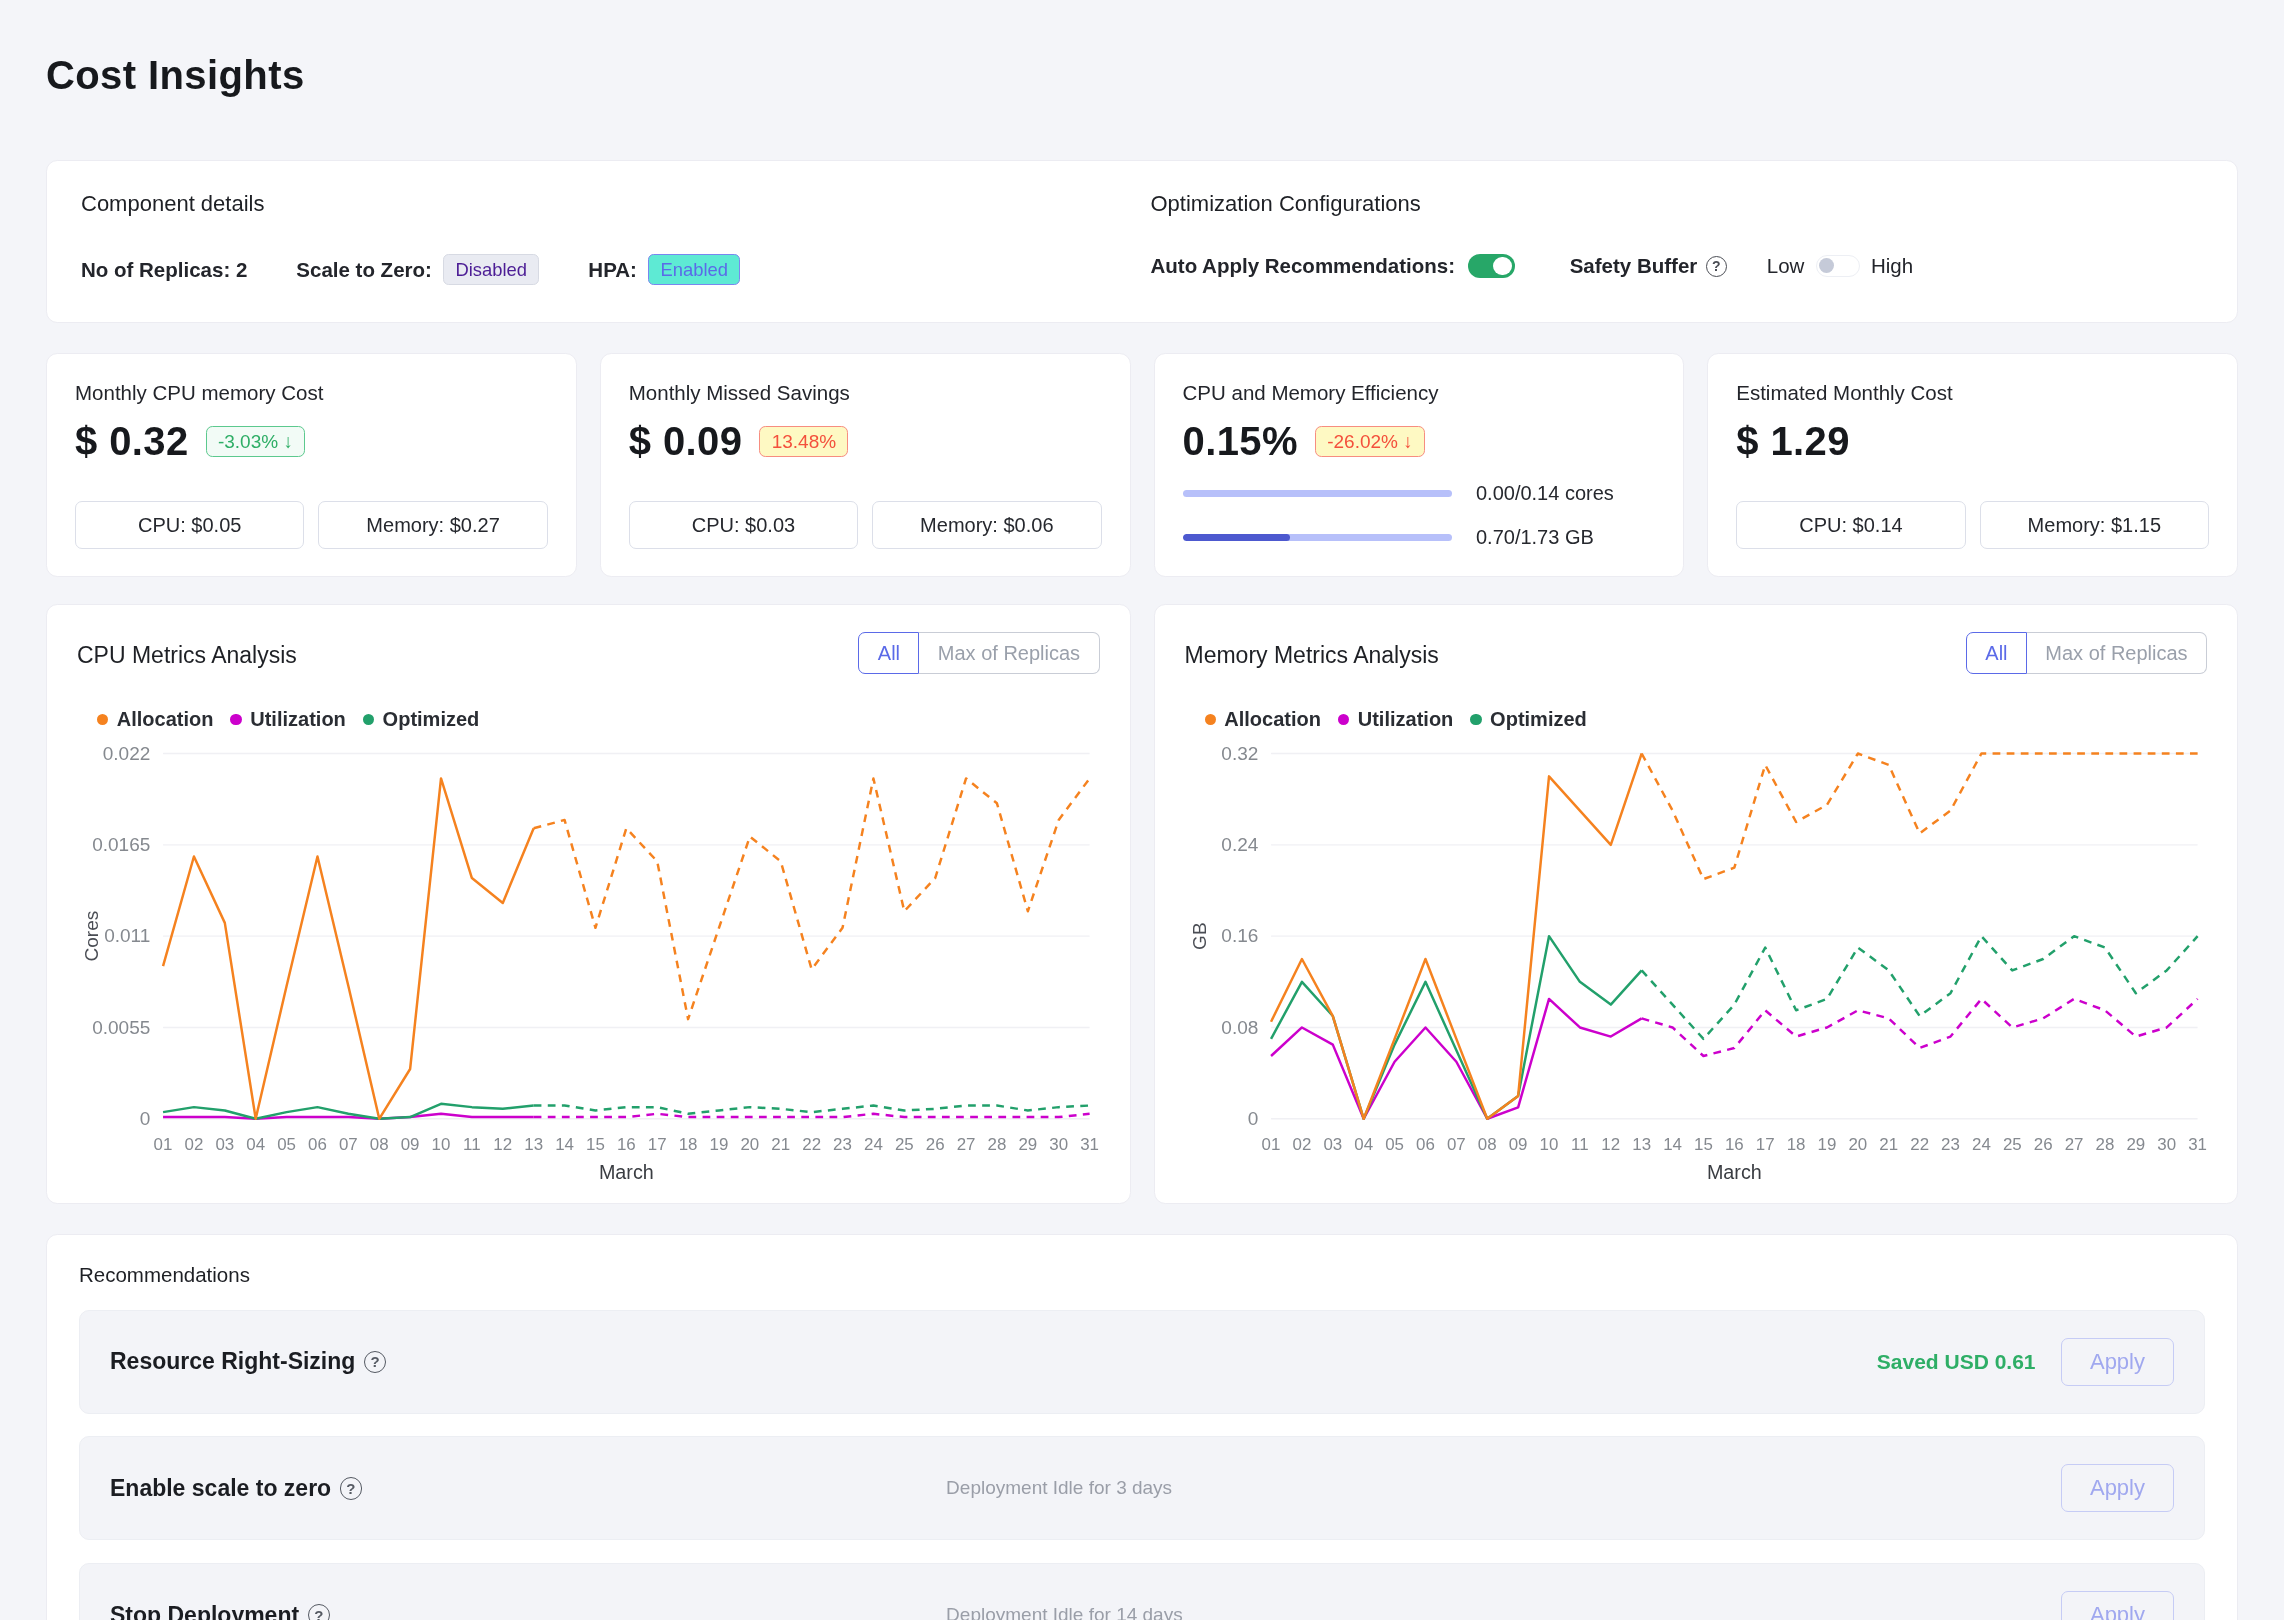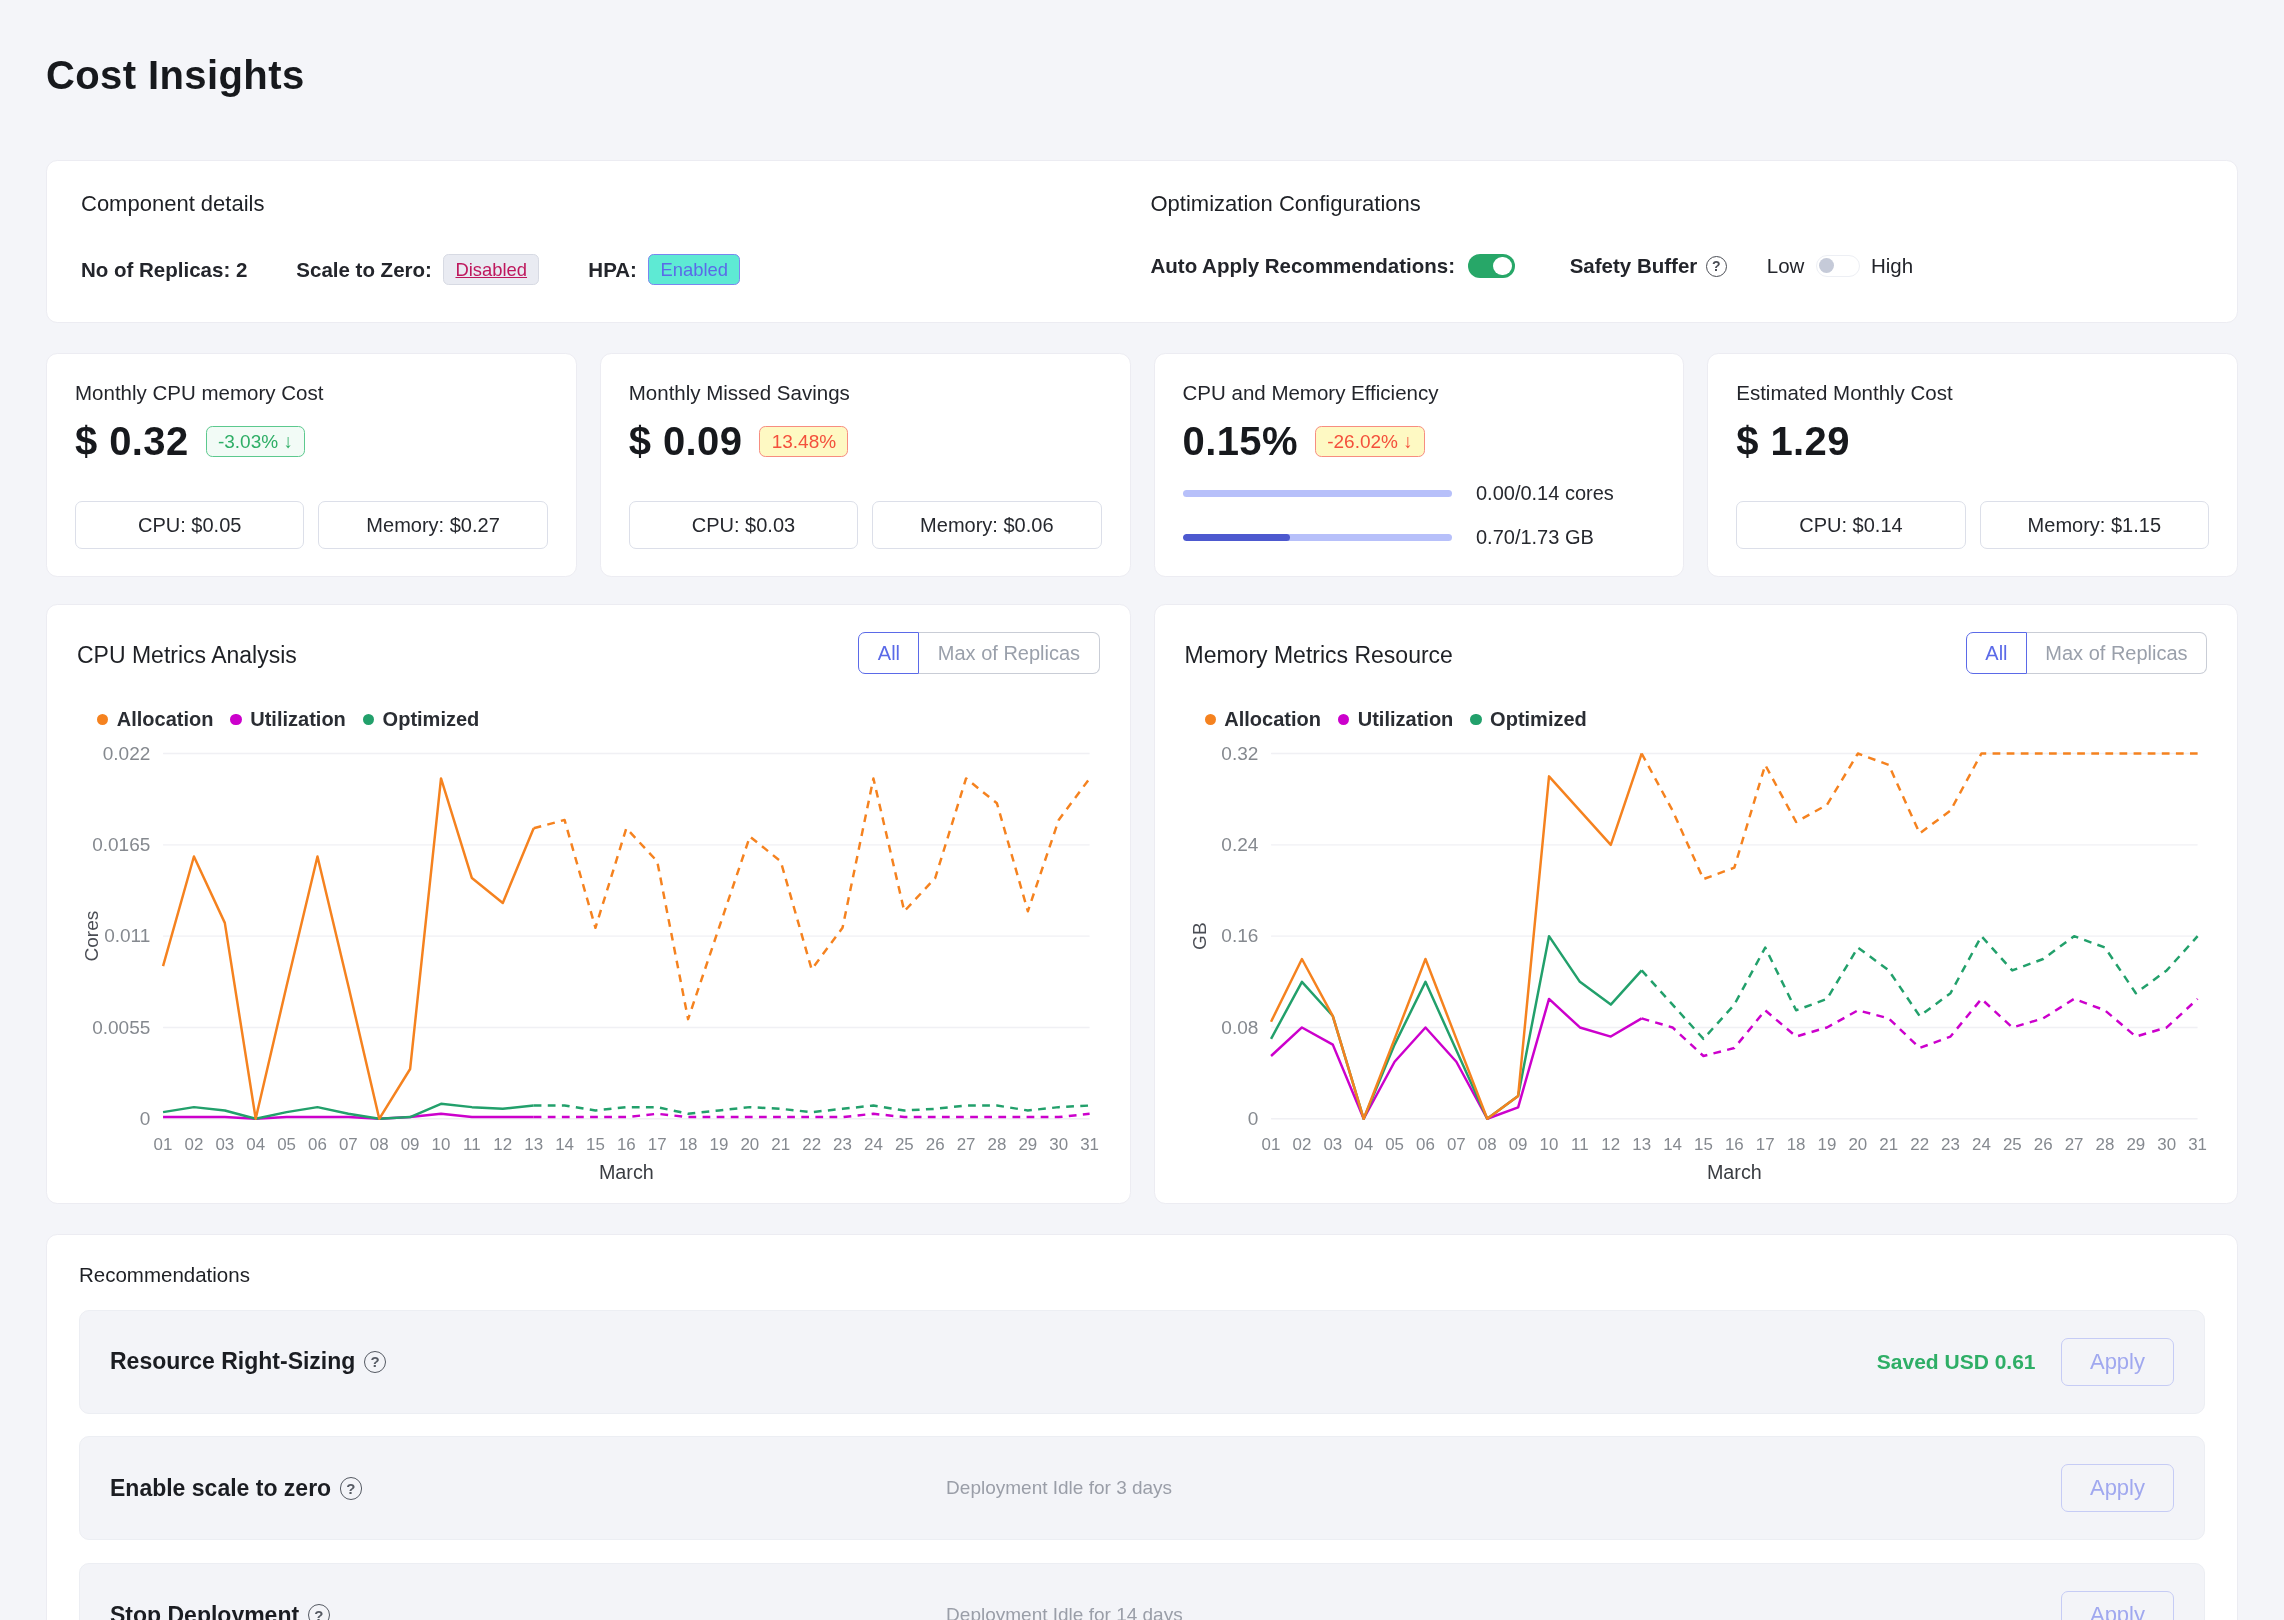--- a/index.html
+++ b/index.html
@@ -11,21 +11,21 @@
 
   
   .config-card { margin-top: 62px; padding: 30px 34px 37px 34px; display: flex; }
   .config-col { width: 50%; }
   .config-col.right { padding-left: 8.5px; }
   .section-title { font-size: 22px; font-weight: 500; color: #1e2025; }
   .config-row { margin-top: 37px; display: flex; align-items: center; }
   .config-item { display: flex; align-items: center; font-size: 20.5px; font-weight: 600; color: #23252b; }
   .config-item + .config-item { margin-left: 49px; }
   .badge { display: inline-block; border-radius: 5.6px; padding: 3.5px 11.3px; font-size: 18.4px; font-weight: 500; margin-left: 11.3px; }
-  .badge-gray { background: #e9ebf2; border: 1.4px solid #d7dae3; color: #be185d; text-decoration: underline; }
+  .badge-gray { background: #e9ebf2; border: 1.4px solid #d7dae3; color: #4c1d95; }
   .badge-blue { background: #5eead4; border: 1.4px solid #7a87ef; color: #5b6ae8; }
   .toggle-on { position: relative; width: 47px; height: 24px; border-radius: 12px; background: #27a768; margin-left: 12.7px; cursor: pointer; }
   .toggle-on .knob { position: absolute; right: 2.8px; top: 2.8px; width: 18.4px; height: 18.4px; border-radius: 50%; background: #ffffff; }
   .toggle-off { position: relative; width: 44px; height: 22.6px; border-radius: 11.3px; background: #ffffff; border: 1.4px solid #edeff4; margin: 0 11.3px; cursor: pointer; }
   .toggle-off .knob { position: absolute; left: 2.1px; top: 2.1px; width: 15.5px; height: 15.5px; border-radius: 50%; background: #c5cad8; }
   .help-icon { display: inline-flex; align-items: center; justify-content: center; width: 21px; height: 21px; border: 1.4px solid #4a4d54; border-radius: 50%; font-size: 14px; font-weight: 600; color: #4a4d54; margin-left: 8.5px; }
   .lowhigh { font-size: 20.5px; font-weight: 500; color: #23252b; display: flex; align-items: center; margin-left: 40px; }
 
   
   .stats-row { display: flex; gap: 23px; margin-top: 30px; }
@@ -250,21 +250,21 @@
             <polyline points="122.0,530.6 165.8,523.5 209.6,528.2 253.4,540.0 297.2,530.6 341.0,523.5 384.8,532.9 428.6,540.0 472.4,537.6 516.2,518.8 560.0,523.5 603.8,525.9 647.6,521.2" fill="none" stroke="#22a06b" stroke-width="3.5" stroke-linejoin="round"></polyline>
             <polyline points="647.6,521.2 691.4,521.2 735.2,528.2 779.0,523.5 822.8,523.5 866.6,532.9 910.4,528.2 954.2,523.5 998.0,525.9 1041.8,530.6 1085.6,525.9 1129.4,521.2 1173.2,528.2 1217.0,525.9 1260.8,521.2 1304.6,521.2 1348.4,528.2 1392.2,523.5 1436.0,521.2" fill="none" stroke="#22a06b" stroke-width="3.5" stroke-linejoin="round" stroke-dasharray="11 9"></polyline>
             <polyline points="122.0,323.4 165.8,168.0 209.6,262.2 253.4,540.0 297.2,351.6 341.0,168.0 384.8,351.6 428.6,540.0 472.4,469.4 516.2,57.3 560.0,198.6 603.8,233.9 647.6,128.0" fill="none" stroke="#f5821f" stroke-width="3.5" stroke-linejoin="round"></polyline>
             <polyline points="647.6,128.0 691.4,116.2 735.2,269.2 779.0,128.0 822.8,175.0 866.6,398.7 910.4,269.2 954.2,139.7 998.0,175.0 1041.8,328.1 1085.6,269.2 1129.4,57.3 1173.2,245.7 1217.0,198.6 1260.8,57.3 1304.6,92.6 1348.4,245.7 1392.2,116.2 1436.0,57.3" fill="none" stroke="#f5821f" stroke-width="3.5" stroke-linejoin="round" stroke-dasharray="11 9"></polyline>
           </svg>
         </div>
     </div>
 
     <div class="card chart-card">
       <div class="chart-head">
-        <div class="chart-title">Memory Metrics Resource</div>
+        <div class="chart-title">Memory Metrics Analysis</div>
         <div class="tab-group">
           <div class="tab tab-active">All</div>
           <div class="tab tab-inactive">Max of Replicas</div>
         </div>
       </div>
       <div class="legend">
         <div class="legend-item">
             <span class="legend-dot" style="background: rgb(245, 130, 31);"></span>
             <span>Allocation</span>
           </div>

